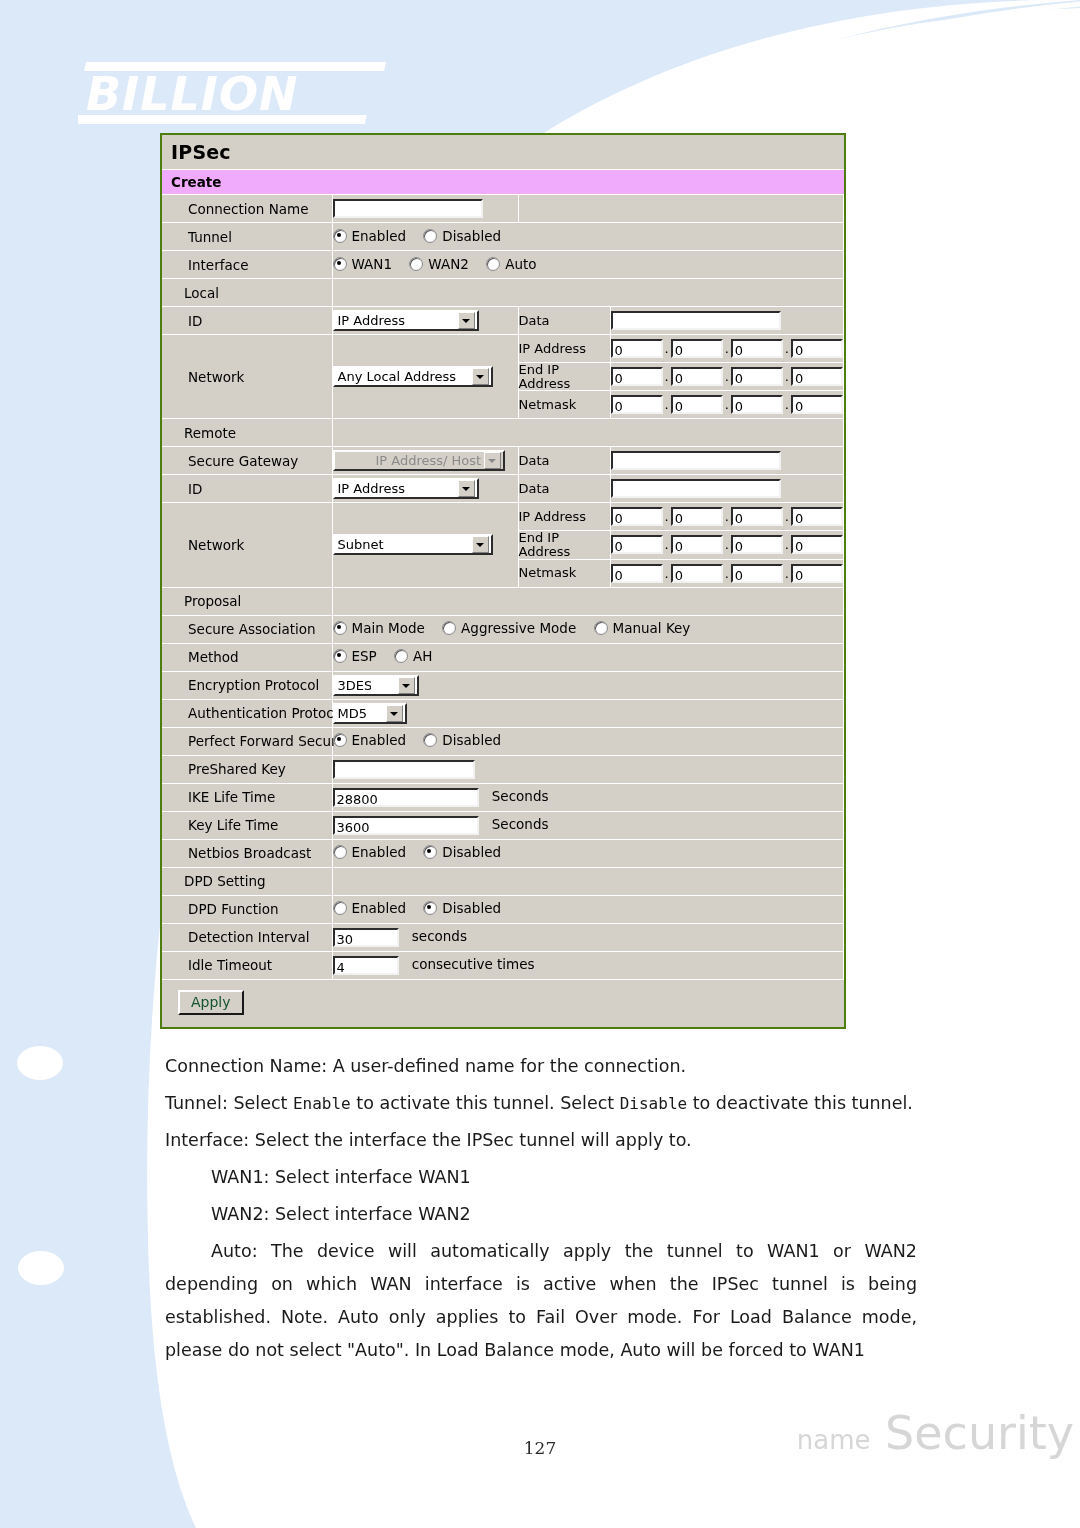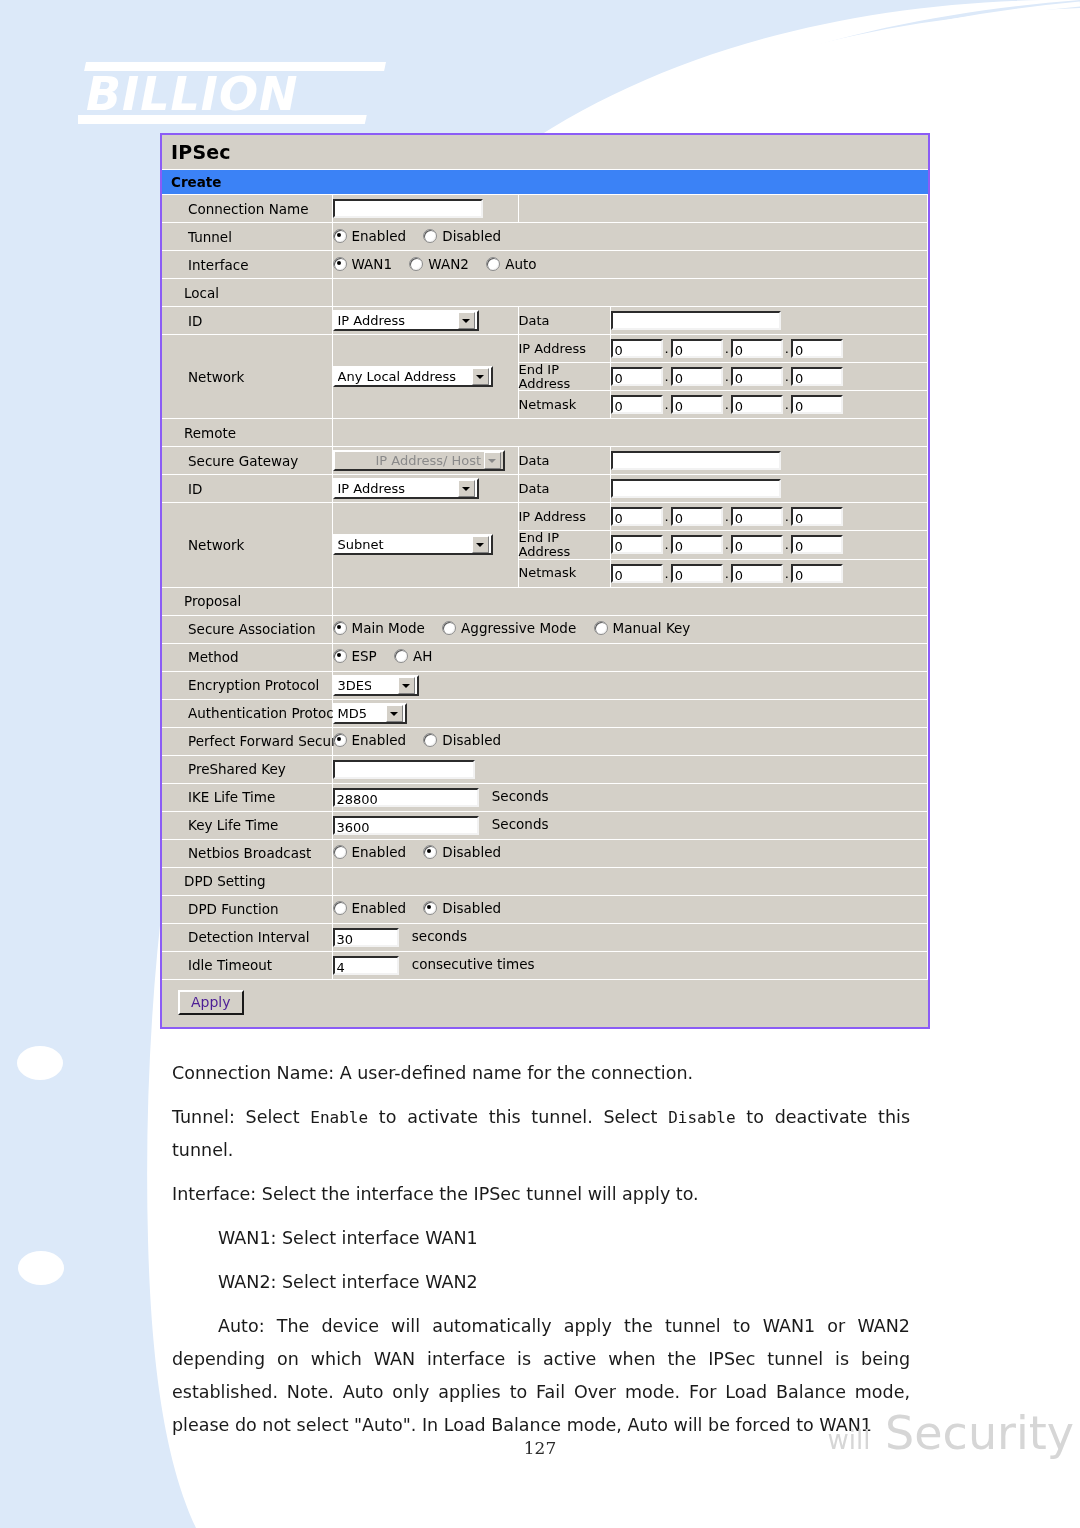--- a/index.html
+++ b/index.html
@@ -24,37 +24,37 @@
   .logo {
     position: absolute;
     left: 78px; top: 62px;
     width: 320px; height: 62px;
   }
 
   
   .panel {
     position: absolute;
     left: 160px; top: 133px;
-    width: 770px;
-    border: 2px solid #8b5cf6;
+    width: 686px;
+    border: 2px solid #4d7c0f;
     background: #d4d0c8;
     box-sizing: border-box;
     font-size: 13.5px;
     color: #000;
   }
   .panel-title {
     background: #d4d0c8;
     font-weight: bold;
     font-size: 19px;
     padding: 6px 0 6px 9px;
     letter-spacing: 0.2px;
     border-bottom: 1px solid #ffffff;
   }
   .panel-sub {
-    background: #3b82f6;
+    background: #f0abfc;
     font-weight: bold;
     font-size: 13.5px;
     padding: 4px 13px 4px 9px;
     border-bottom: 1px solid #ffffff;
   }
 
   table.form {
     width: 100%;
     border-collapse: collapse;
     table-layout: fixed;
@@ -184,33 +184,33 @@
 
   .applybar { background: #d4d0c8; padding: 10px 0 12px 16px; }
   .btn {
     display: inline-block;
     border: 2px outset #e4e4e4;
     border-top-color: #ffffff; border-left-color: #ffffff;
     border-right-color: #6e6e6e; border-bottom-color: #6e6e6e;
     background: #d4d0c8;
     font-size: 14px;
     padding: 2px 11px 3px;
-    color: #4c1d95;
+    color: #14532d;
   }
 
   
   .prose {
     position: absolute;
     left: 161px; top: 1046px;
     width: 760px;
     font-size: 17.5px;
     line-height: 33px;
     color: #1a1a1a;
   }
-  .prose p { margin: 11px; }
+  .prose p { margin: 4px; }
   .prose p.just { text-align: justify; }
   .prose p.ind  { padding-left: 46px; }
   .prose p.tind { text-indent: 46px; }
   .mono { font-family: "DejaVu Sans Mono", monospace; font-size: 16px; }
 
   .pageno {
     position: absolute;
     left: 0; top: 1438px;
     width: 1080px;
     text-align: center;
@@ -578,16 +578,16 @@
     <p class="just"><span>Tunnel: Select </span><span class="mono">Enable</span><span> to activate this tunnel. Select </span><span class="mono">Disable</span><span> to deactivate this tunnel.</span></p>
     <p>Interface: Select the interface the IPSec tunnel will apply to.</p>
     <p class="ind">WAN1: Select interface WAN1</p>
     <p class="ind">WAN2: Select interface WAN2</p>
     <p class="just tind">Auto: The device will automatically apply the tunnel to WAN1 or WAN2 depending on which WAN interface is active when the IPSec tunnel is being established. Note. Auto only applies to Fail Over mode. For Load Balance mode, please do not select "Auto". In Load Balance mode, Auto will be forced to WAN1</p>
   </div>
 
   <div class="pageno">127</div>
 
   <div class="tagline">
-    <div class="l2"><span style="font-size:26px">will</span> <span>Security</span></div>
+    <div class="l2"><span style="font-size:26px">name</span> <span>Security</span></div>
   </div>
 
 </div>
 
 </body></html>

